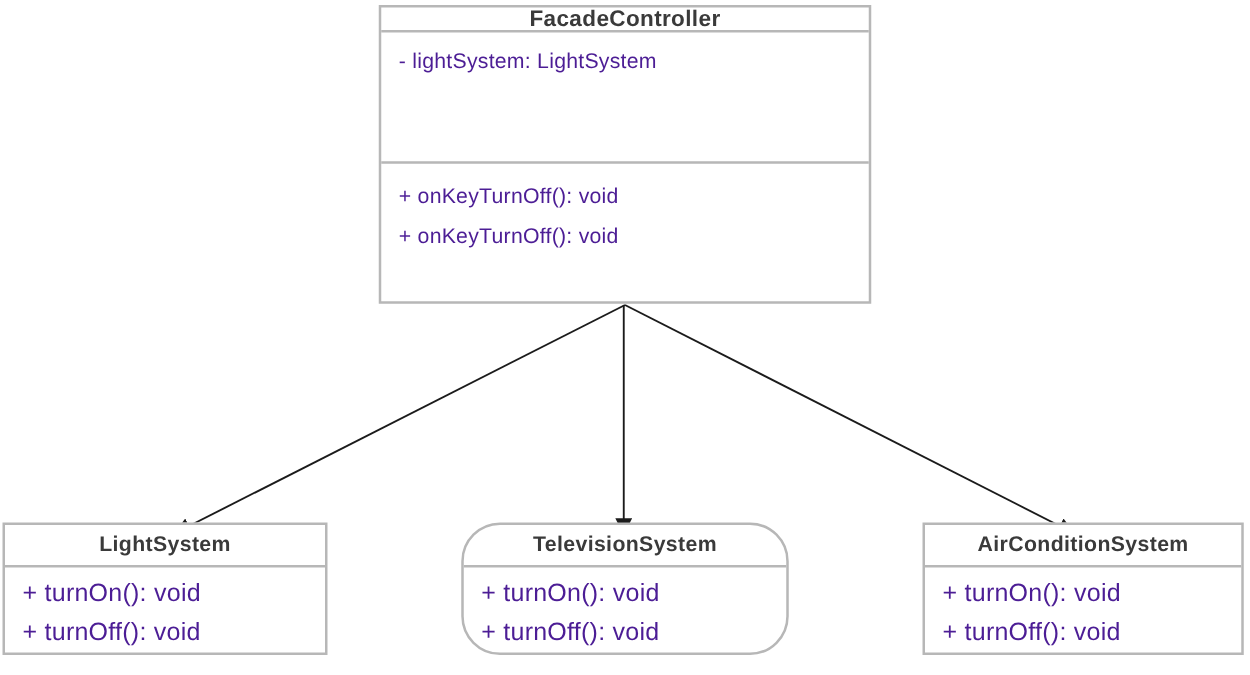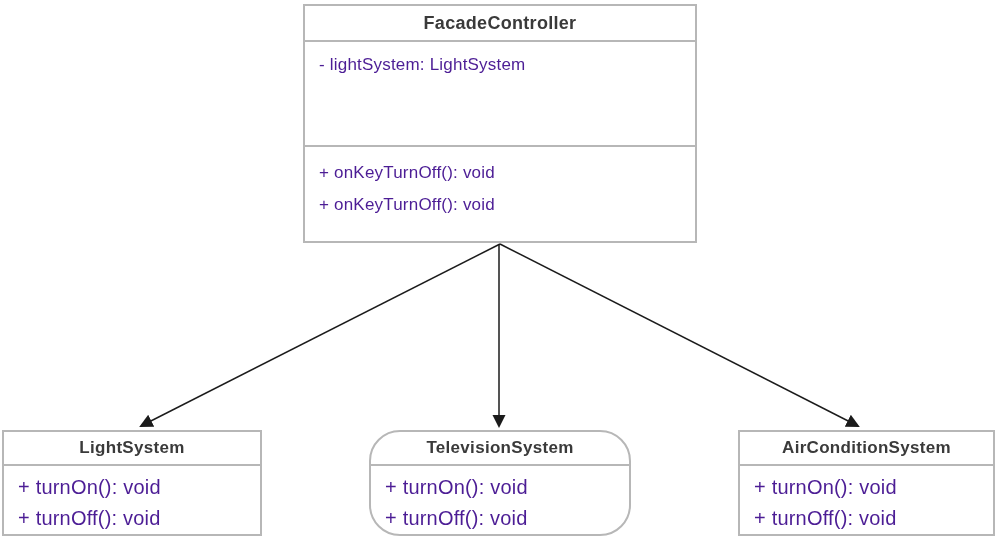--- a/index.html
+++ b/index.html
@@ -46,25 +46,25 @@
     height: 32px;
     line-height: 32px;
     padding-left: 14px;
     font-size: 17px;
     letter-spacing: 0.2px;
     white-space: nowrap;
     color: #4c1d95;
   }
   
   .facade { left: 303px; top: 4px; width: 394px; height: 239px; }
-  .facade .uml-title { height: 36px; }
+  .facade .uml-title { height: 20px; }
   .facade .attrs { height: 105px; border-bottom: 2px solid #b7b7b7; padding-top: 7px; }
   .facade .methods { padding-top: 10px; }
   
-  .subsystem { top: 430px; height: 106px; }
+  .subsystem { top: 418px; height: 106px; }
   .subsystem .uml-title { height: 34px; font-size: 17px; }
   .subsystem .methods { padding-top: 6px; }
   .subsystem .uml-row { height: 31px; line-height: 31px; font-size: 20px; }
   .sub-light { left: 2px;   width: 260px; }
   .sub-tv    { left: 369px; width: 262px; border-radius: 31px; }
   .sub-air   { left: 738px; width: 257px; }
 </style>
 </head>
 <body>
 

